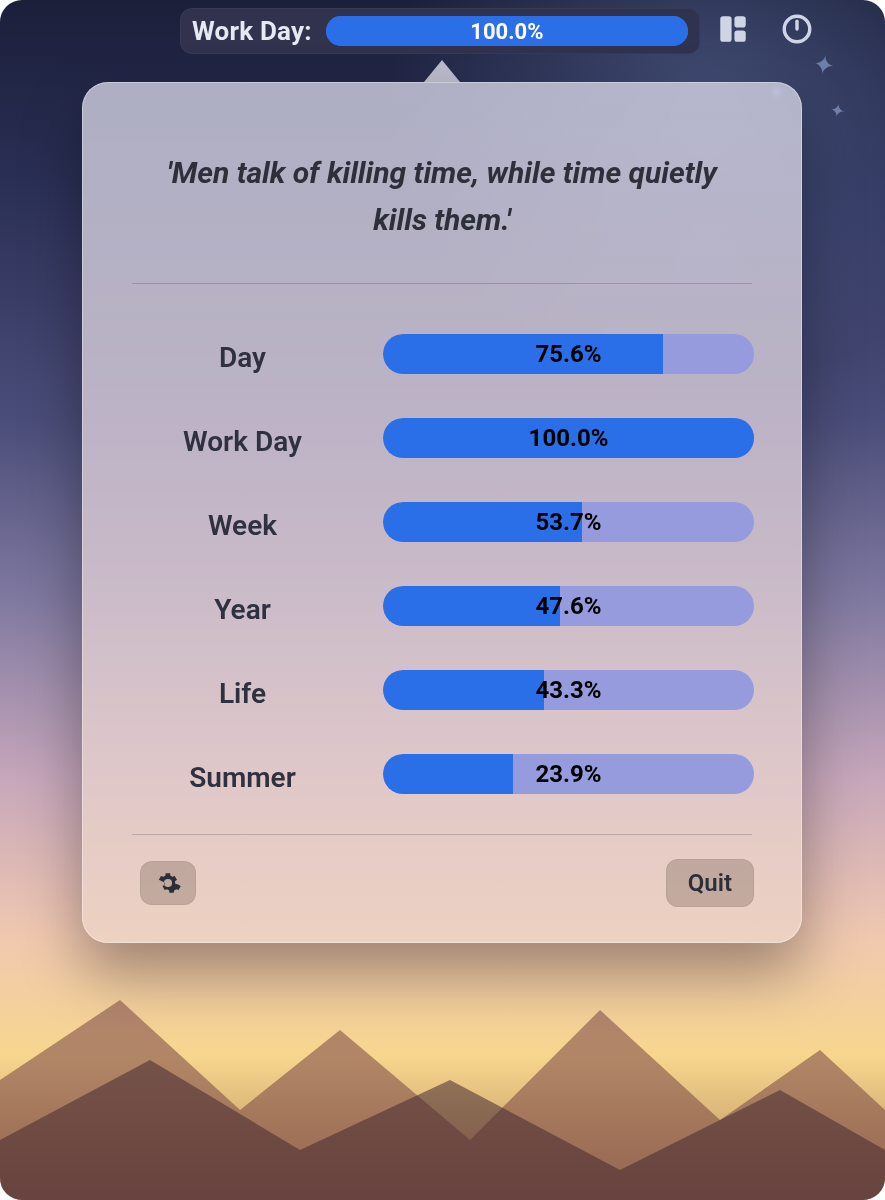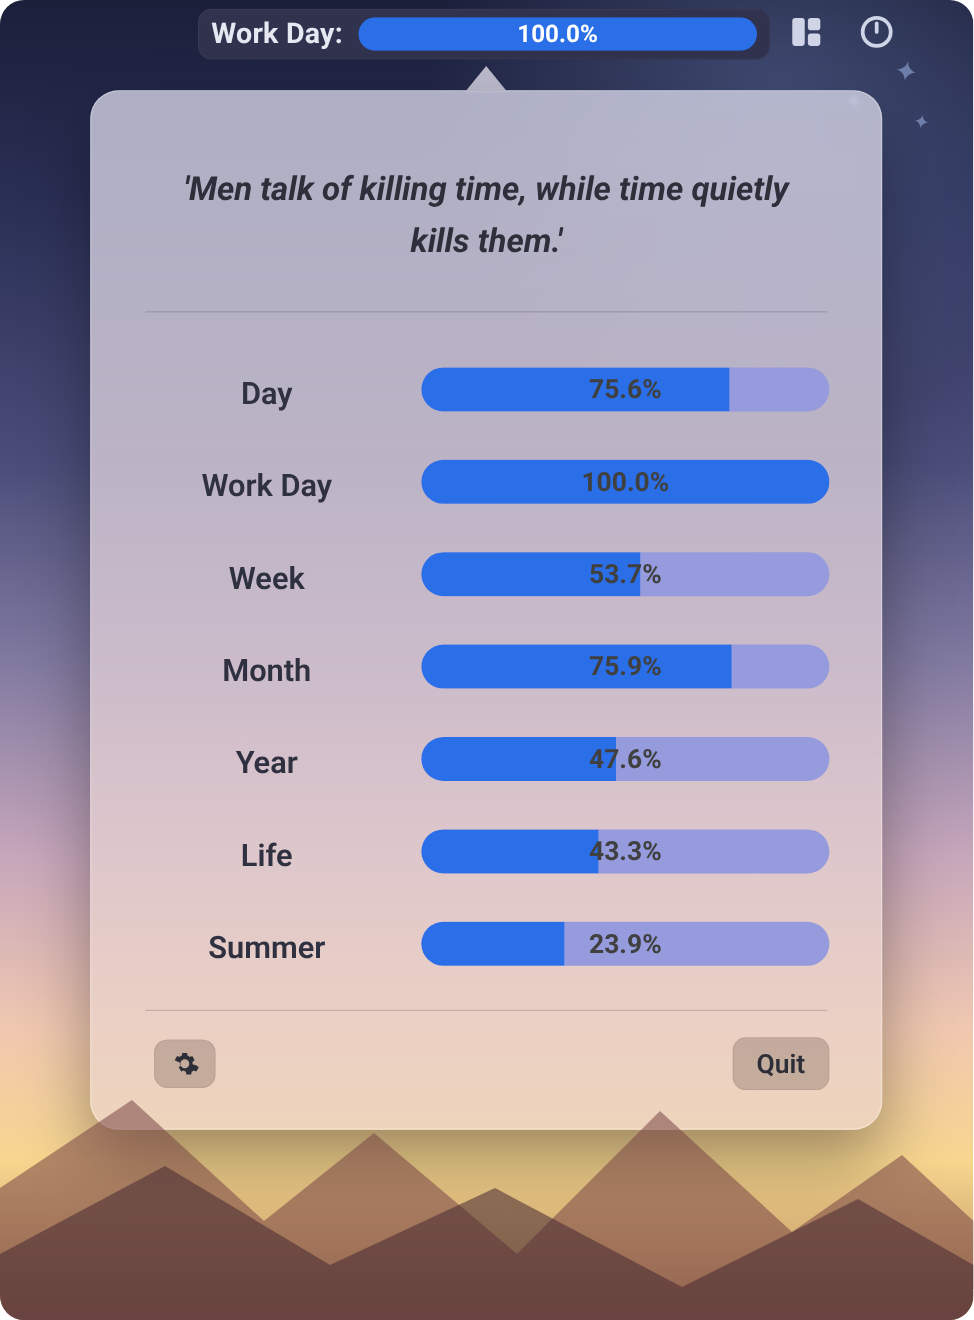--- a/index.html
+++ b/index.html
@@ -68,21 +68,21 @@
     backdrop-filter: blur(2px);
   }
   .quote { text-align: center; font-style: italic; font-weight: 700; color: #2d2f3a; font-size: 30px; line-height: 1.55; padding: 26px 20px 40px; }
   .divider { height: 1px; background: rgba(60,60,80,.25); margin: 0 2px; }
 
   .rows { padding: 28px 0 18px; }
   .row { display: flex; align-items: flex-end; gap: 28px; padding: 22px 0; }
   .row-label { width: 225px; text-align: center; color: #2f3140; font-weight: 600; font-size: 28px; }
   .bar { flex: 1; height: 40px; border-radius: 20px; background: #959bdd; position: relative; overflow: hidden; }
   .bar .fill { position: absolute; left: 0; top: 0; bottom: 0; background: #2b6fe8; border-top-left-radius: 20px; border-bottom-left-radius: 20px; }
-  .bar .pct { position: absolute; inset: 0; display: flex; align-items: center; justify-content: center; color: #404040; font-weight: 700; font-size: 24px; }
+  .bar .pct { position: absolute; inset: 0; display: flex; align-items: center; justify-content: center; color: #000000; font-weight: 700; font-size: 24px; }
 
   .footer { display: flex; align-items: center; justify-content: space-between; padding-top: 24px; }
   .btn { background: rgba(120,100,90,.35); border-radius: 12px; color: #2d2f38; font-weight: 600; font-size: 24px; padding: 10px 22px; display: inline-flex; align-items: center; justify-content: center; cursor: pointer; box-shadow: inset 0 0 0 1px rgba(0,0,0,.05); margin-left: 10px; }
   .btn.icon { padding: 8px 14px; }
   .btn svg { display: block; }
 </style>
 </head>
 <body>
 
 <div class="window">
@@ -138,27 +138,20 @@
             </div>
           </div>
           <div class="row">
             <div class="row-label">Week</div>
             <div class="bar">
               <div class="fill" style="width: 53.7%;"></div>
               <div class="pct">53.7%</div>
             </div>
           </div>
           <div class="row">
-            <div class="row-label">Month</div>
-            <div class="bar">
-              <div class="fill" style="width: 75.9%;"></div>
-              <div class="pct">75.9%</div>
-            </div>
-          </div>
-          <div class="row">
             <div class="row-label">Year</div>
             <div class="bar">
               <div class="fill" style="width: 47.6%;"></div>
               <div class="pct">47.6%</div>
             </div>
           </div>
           <div class="row">
             <div class="row-label">Life</div>
             <div class="bar">
               <div class="fill" style="width: 43.3%;"></div>

